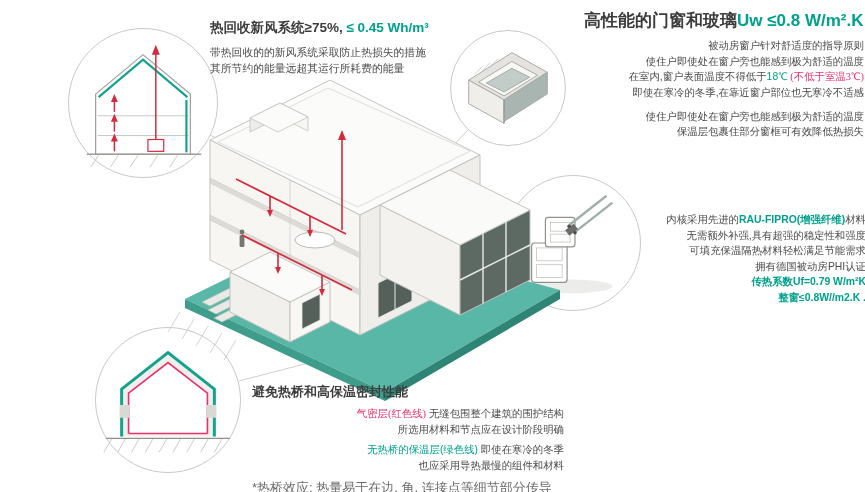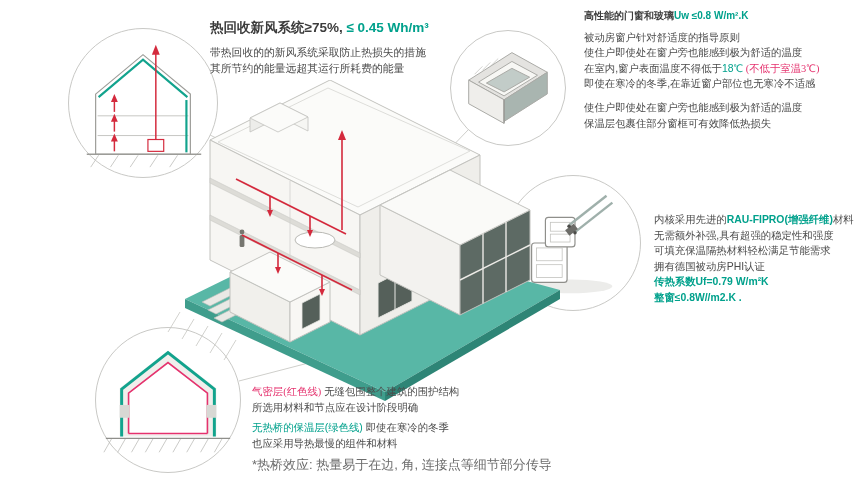--- a/index.html
+++ b/index.html
@@ -11,30 +11,30 @@
   .circle{position:absolute;border:1px solid #c9c9c6;border-radius:50%;box-sizing:border-box;z-index:1;}
   .circle svg{display:block;}
   .c-tl{left:68px;top:28px;width:150px;height:150px;}
   .c-tr{left:450px;top:30px;width:116px;height:116px;}
   .c-rm{left:505px;top:175px;width:136px;height:136px;}
   .c-bl{left:95px;top:327px;width:146px;height:146px;}
   .house{position:absolute;left:150px;top:80px;width:430px;height:330px;z-index:2;}
   .txt{position:absolute;z-index:5;}
   .title{margin:0 0 7px 0;font-size:13.5px;font-weight:bold;color:#3c3c3c;line-height:1.25;}
   .body{margin:0;font-size:10.8px;line-height:1.52;color:#4b4b4b;}
-  .small-body{font-size:10.4px;line-height:1.5;}
+  .small-body{font-size:10.4px;line-height:1.5;text-align:right;}
   .gap{height:8px;}
   .gap-sm{height:5px;}
   .green{color:#00a18c;}
   .greenb{color:#00a18c;font-weight:bold;}
   .red{color:#e5326e;font-family:Liberation Serif, serif;}
   .note{margin-top:5px;font-size:13px;color:#6b6b6b;}
   .t-tl{left:210px;top:20px;width:258px;}
   .t-tr{left:584px;top:10px;width:280px;}
-  .t-tr .title{font-size:10px;}
+  .t-tr .title{font-size:17px;}
   .t-rm{left:654px;top:212px;width:212px;}
   .t-bl{left:252px;top:384px;width:312px;}
   .t-bl .title{font-size:13px;margin-bottom:6px;}
 </style>
 </head>
 <body>
 
 <div class="canvas">
 
   <svg class="connectors" width="865" height="492">
@@ -250,20 +250,21 @@
   <section class="txt t-rm">
     <p class="body small-body"><span>内核采用先进的</span><span class="greenb">RAU-FIPRO(增强纤维)</span><span>材料</span></p>
     <p class="body small-body">无需额外补强,具有超强的稳定性和强度</p>
     <p class="body small-body">可填充保温隔热材料轻松满足节能需求</p>
     <p class="body small-body">拥有德国被动房PHI认证</p>
     <p class="body small-body greenb">传热系数Uf=0.79 W/m²K</p>
     <p class="body small-body greenb">整窗≤0.8W//m2.K .</p>
   </section>
 
   <section class="txt t-bl">
+    <h2 class="title">避免热桥和高保温密封性能</h2>
     <p class="body small-body"><span class="red">气密层(红色线)</span><span> 无缝包围整个建筑的围护结构</span></p>
     <p class="body small-body">所选用材料和节点应在设计阶段明确</p>
     <div class="gap-sm"></div>
     <p class="body small-body"><span class="green">无热桥的保温层(绿色线)</span><span> 即使在寒冷的冬季</span></p>
     <p class="body small-body">也应采用导热最慢的组件和材料</p>
     <p class="note">*热桥效应: 热量易于在边, 角, 连接点等细节部分传导</p>
   </section>
 
 </div>
 

